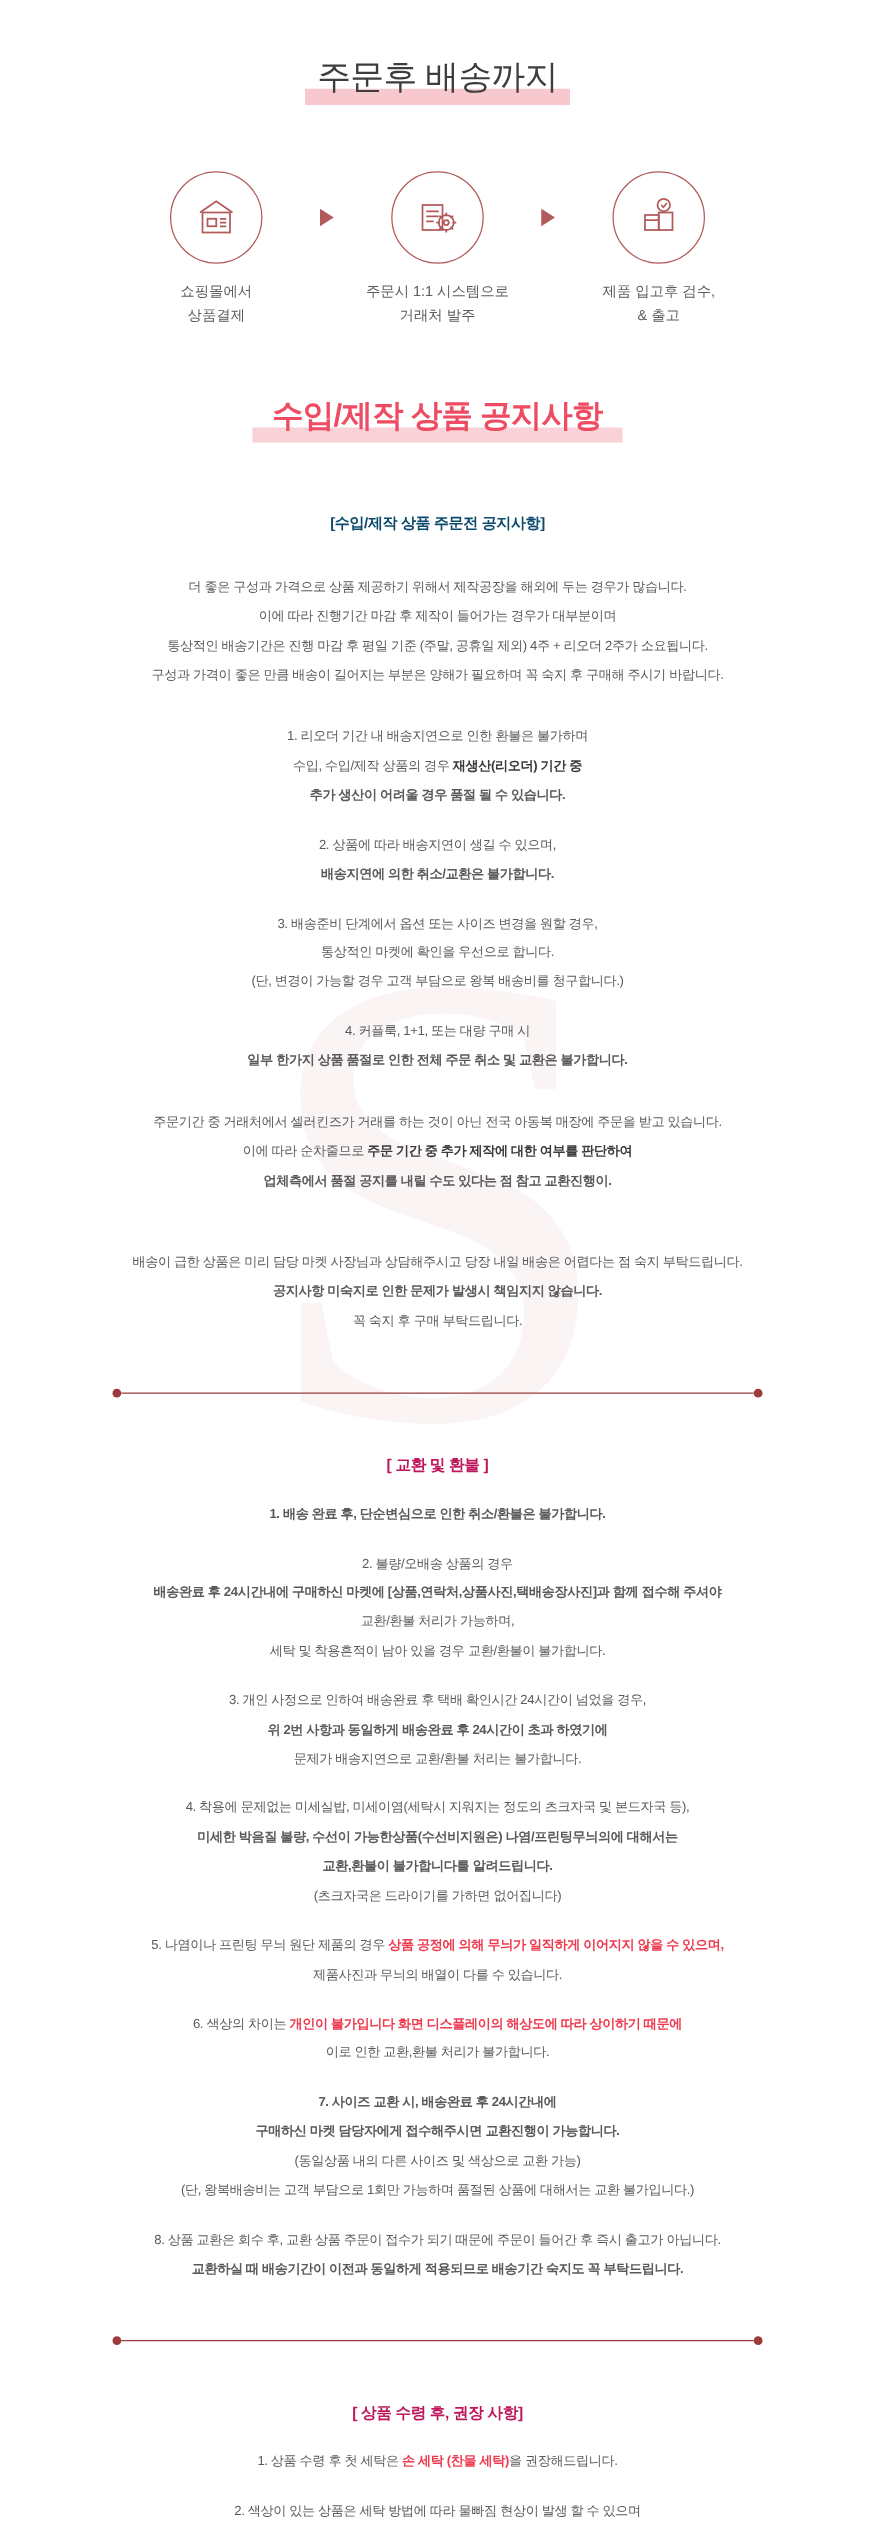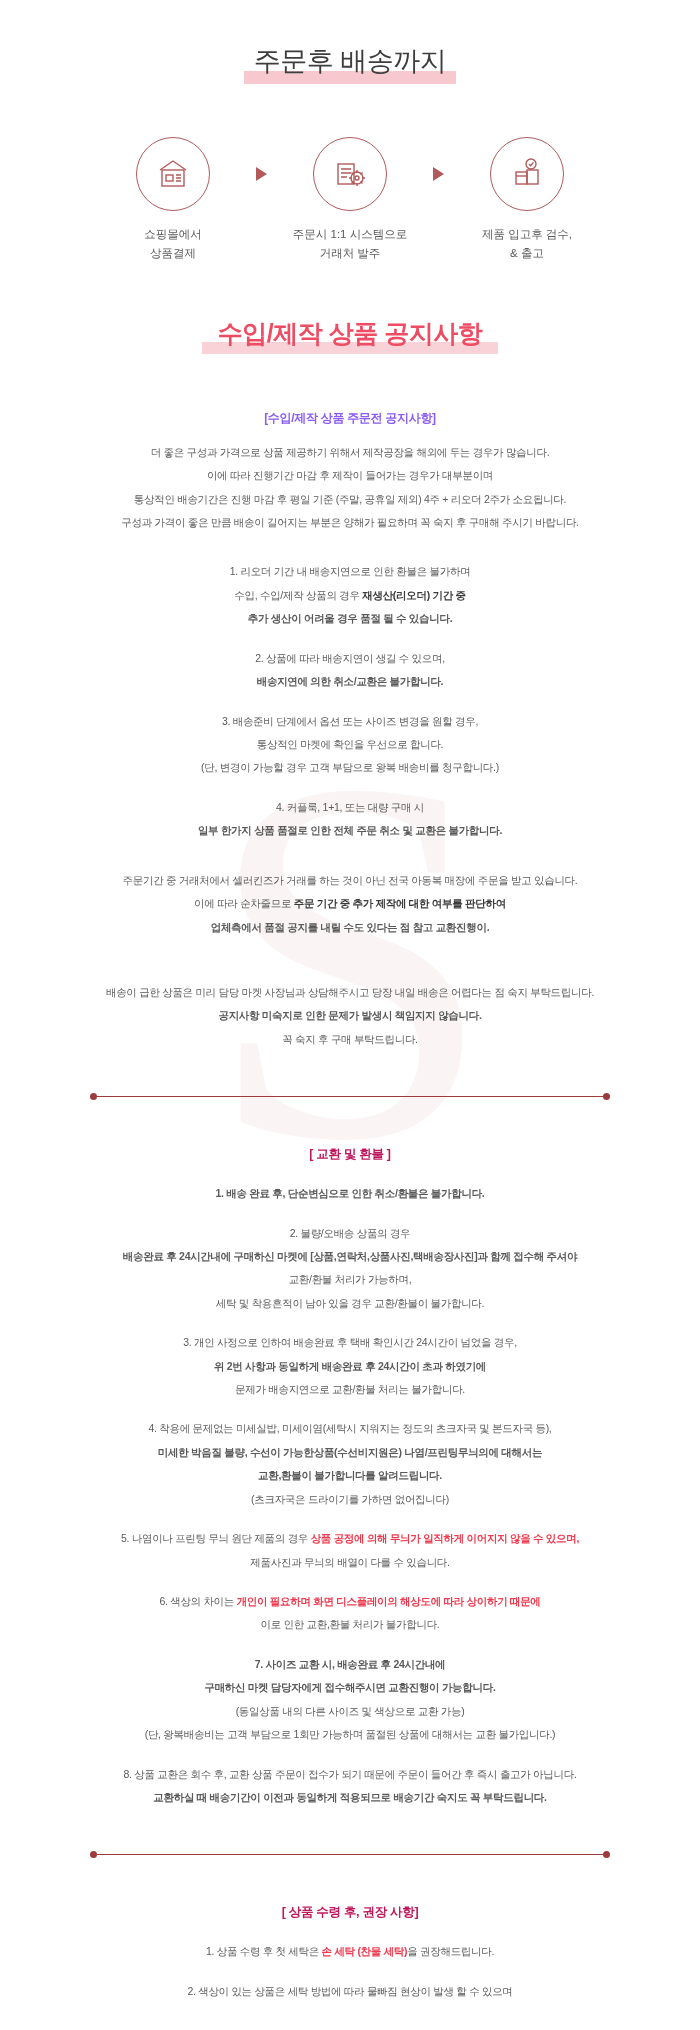--- a/index.html
+++ b/index.html
@@ -122,22 +122,22 @@
 
   
   .block {
     text-align: center;
     margin: 0 auto;
     width: 620px;
   }
   .block h3 {
     font-size: 12px;
     font-weight: bold;
-    color: #8b5cf6;
-    margin: 0 0 14px 0;
+    color: #0c4a6e;
+    margin: 0 0 32px 0;
     letter-spacing: -0.3px;
     text-align: center;
   }
   .block p {
     margin: 0 0 4px 0;
     font-size: 10.5px;
     color: #5a5a5a;
     letter-spacing: -0.3px;
     line-height: 1.85;
   }
@@ -315,21 +315,21 @@
       <p class="red">교환,환불이 불가합니다를 알려드립니다.</p>
       <p class="small">(츠크자국은 드라이기를 가하면 없어집니다)</p>
 
       <div class="gap-md"></div>
 
       <p><span>5. 나염이나 프린팅 무늬 원단 제품의 경우 </span><span class="red">상품 공정에 의해 무늬가 일직하게 이어지지 않을 수 있으며,</span></p>
       <p>제품사진과 무늬의 배열이 다를 수 있습니다.</p>
 
       <div class="gap-md"></div>
 
-      <p><span>6. 색상의 차이는 </span><span class="red">개인이 필요하며 화면 디스플레이의 해상도에 따라 상이하기 때문에</span></p>
+      <p><span>6. 색상의 차이는 </span><span class="red">개인이 불가입니다 화면 디스플레이의 해상도에 따라 상이하기 때문에</span></p>
       <p>이로 인한 교환,환불 처리가 불가합니다.</p>
 
       <div class="gap-md"></div>
 
       <p class="red">7. 사이즈 교환 시, 배송완료 후 24시간내에</p>
       <p class="red">구매하신 마켓 담당자에게 접수해주시면 교환진행이 가능합니다.</p>
       <p class="small">(동일상품 내의 다른 사이즈 및 색상으로 교환 가능)</p>
       <p class="small">(단, 왕복배송비는 고객 부담으로 1회만 가능하며 품절된 상품에 대해서는 교환 불가입니다.)</p>
 
       <div class="gap-md"></div>

